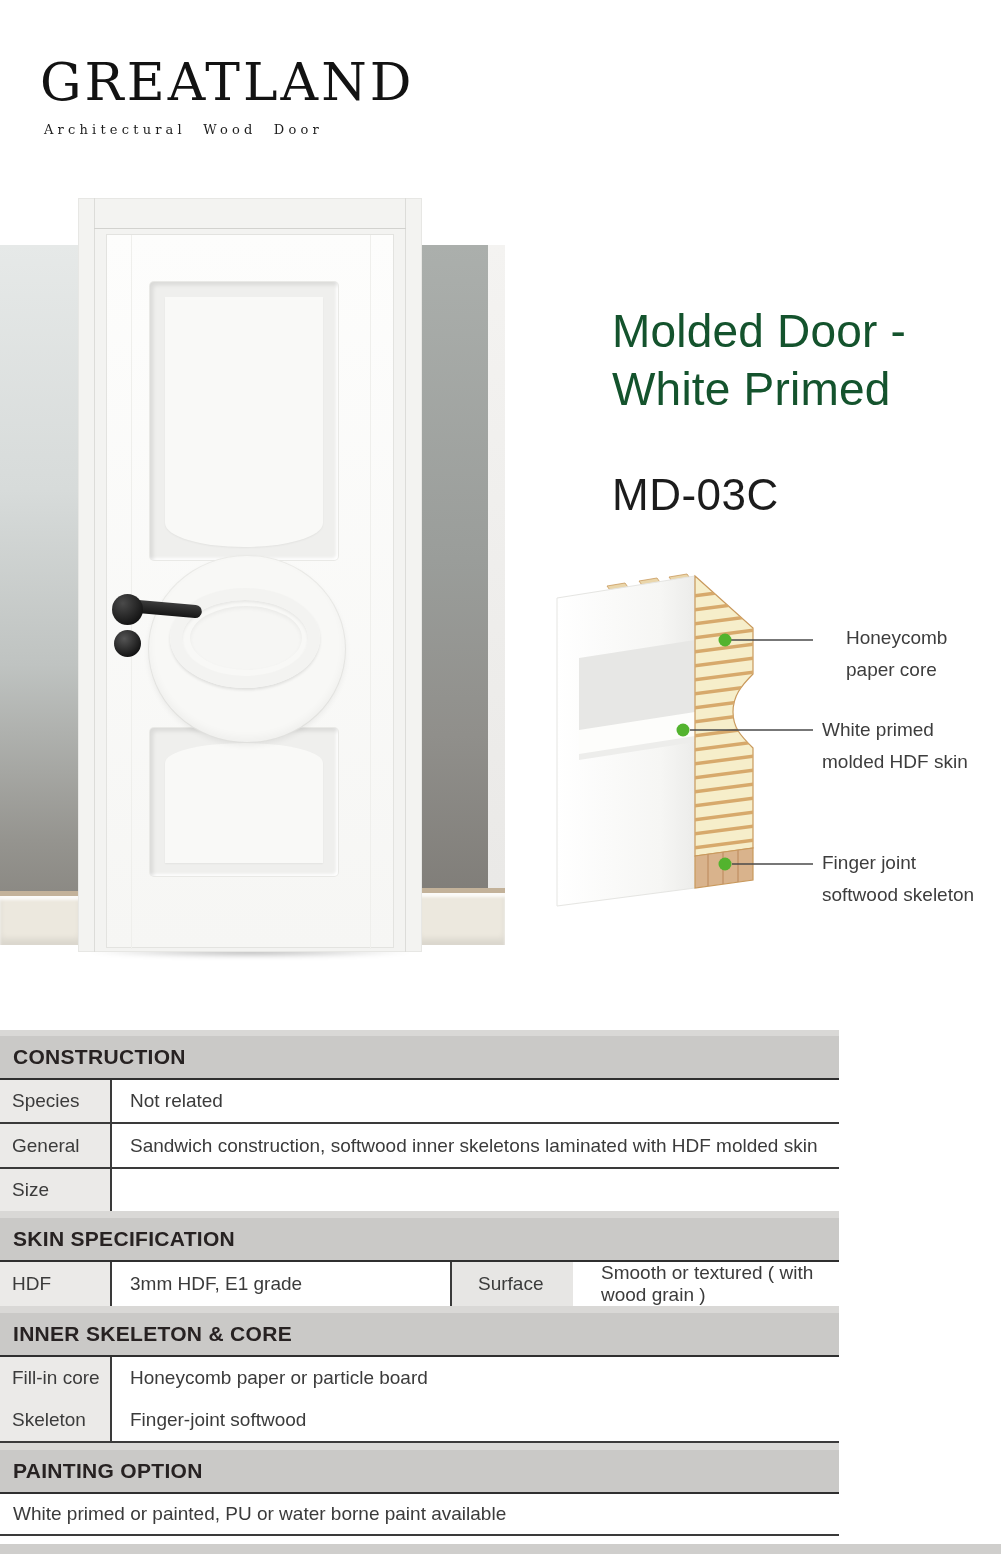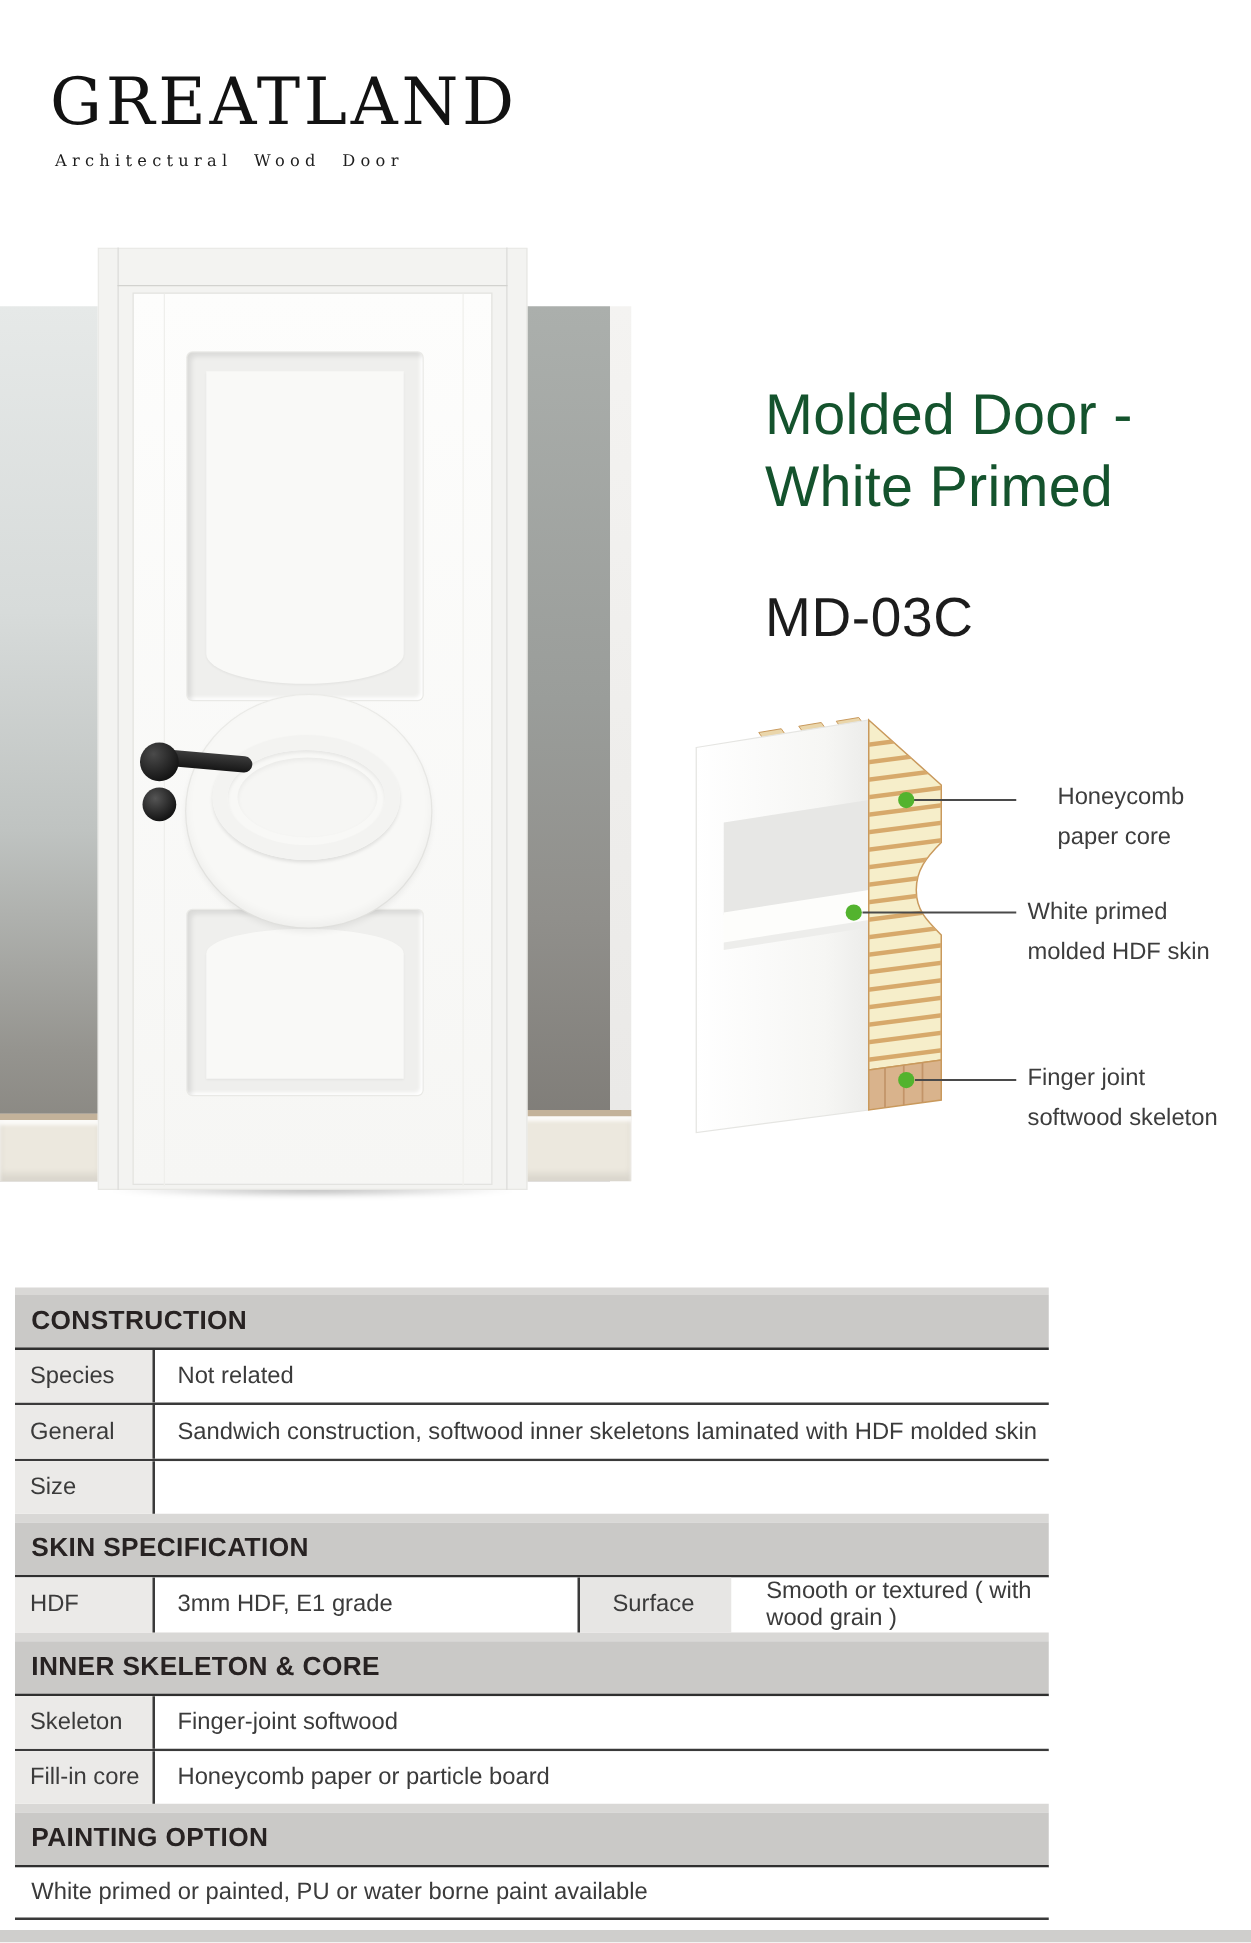--- a/index.html
+++ b/index.html
@@ -25,21 +25,21 @@
   .lever-bar { background:linear-gradient(180deg,#3c3c3c,#161616); border-radius:8px; }
   .rosette { border-radius:50%; background:radial-gradient(circle at 35% 30%, #4a4a4a, #141414 75%); }
   .knob { border-radius:50%; background:radial-gradient(circle at 38% 32%, #555, #101010 78%); }
 
   
   .title { font-size:46px; line-height:58px; color:#14532d; letter-spacing:0.2px; }
   .model { font-size:44px; color:#1c1c1c; letter-spacing:0.5px; }
   .dg-label { font-size:19px; line-height:32px; color:#3d3d3d; }
 
   
-  .spec { position:absolute; left:0; top:1030px; width:839px;padding-left:12px; }
+  .spec { position:absolute; left:0; top:1030px; width:839px; }
   .strip { height:6px; background:#d9d8d6; }
   .strip7 { height:7px; background:#d9d8d6; }
   .sec-header { height:44px; background:#cac9c7; border-bottom:2px solid #2f2f2f; display:flex; align-items:center; padding-left:13px; }
   .sec-header span { font-weight:bold; font-size:21px; color:#272222; letter-spacing:0.3px; }
   .row { display:flex; align-items:stretch; background:#ffffff; font-size:19px; color:#3b3b3b; }
   .row.bb { border-bottom:2px solid #3a3a3a; }
   .cell { display:flex; align-items:center; }
   .lbl { width:112px; background:#ebeae8; border-right:2px solid #3a3a3a; padding-left:12px; flex:none; }
   .val { padding-left:18px; flex:1; }
   .val1 { width:340px; padding-left:18px; border-right:2px solid #3a3a3a; flex:none; }
@@ -210,28 +210,28 @@
       <div class="cell lbl">HDF</div>
       <div class="cell val1">3mm HDF, E1 grade</div>
       <div class="cell lbl2">Surface</div>
       <div class="cell val2">Smooth or textured ( with wood grain )</div>
     </div>
 
     <div class="strip7"></div>
     <div class="sec-header">
       <span>INNER SKELETON &amp; CORE</span>
     </div>
+    <div class="row" style="height:42px;">
+      <div class="cell lbl">Fill-in core</div>
+      <div class="cell val">Honeycomb paper or particle board</div>
+    </div>
     <div class="row bb" style="height:44px;">
       <div class="cell lbl">Skeleton</div>
       <div class="cell val">Finger-joint softwood</div>
     </div>
-    <div class="row" style="height:42px;">
-      <div class="cell lbl">Fill-in core</div>
-      <div class="cell val">Honeycomb paper or particle board</div>
-    </div>
 
     <div class="strip7"></div>
     <div class="sec-header">
       <span>PAINTING OPTION</span>
     </div>
     <div class="row bb" style="height:42px;">
       <div class="cell fullval">White primed or painted, PU or water borne paint available</div>
     </div>
   </div>
 

